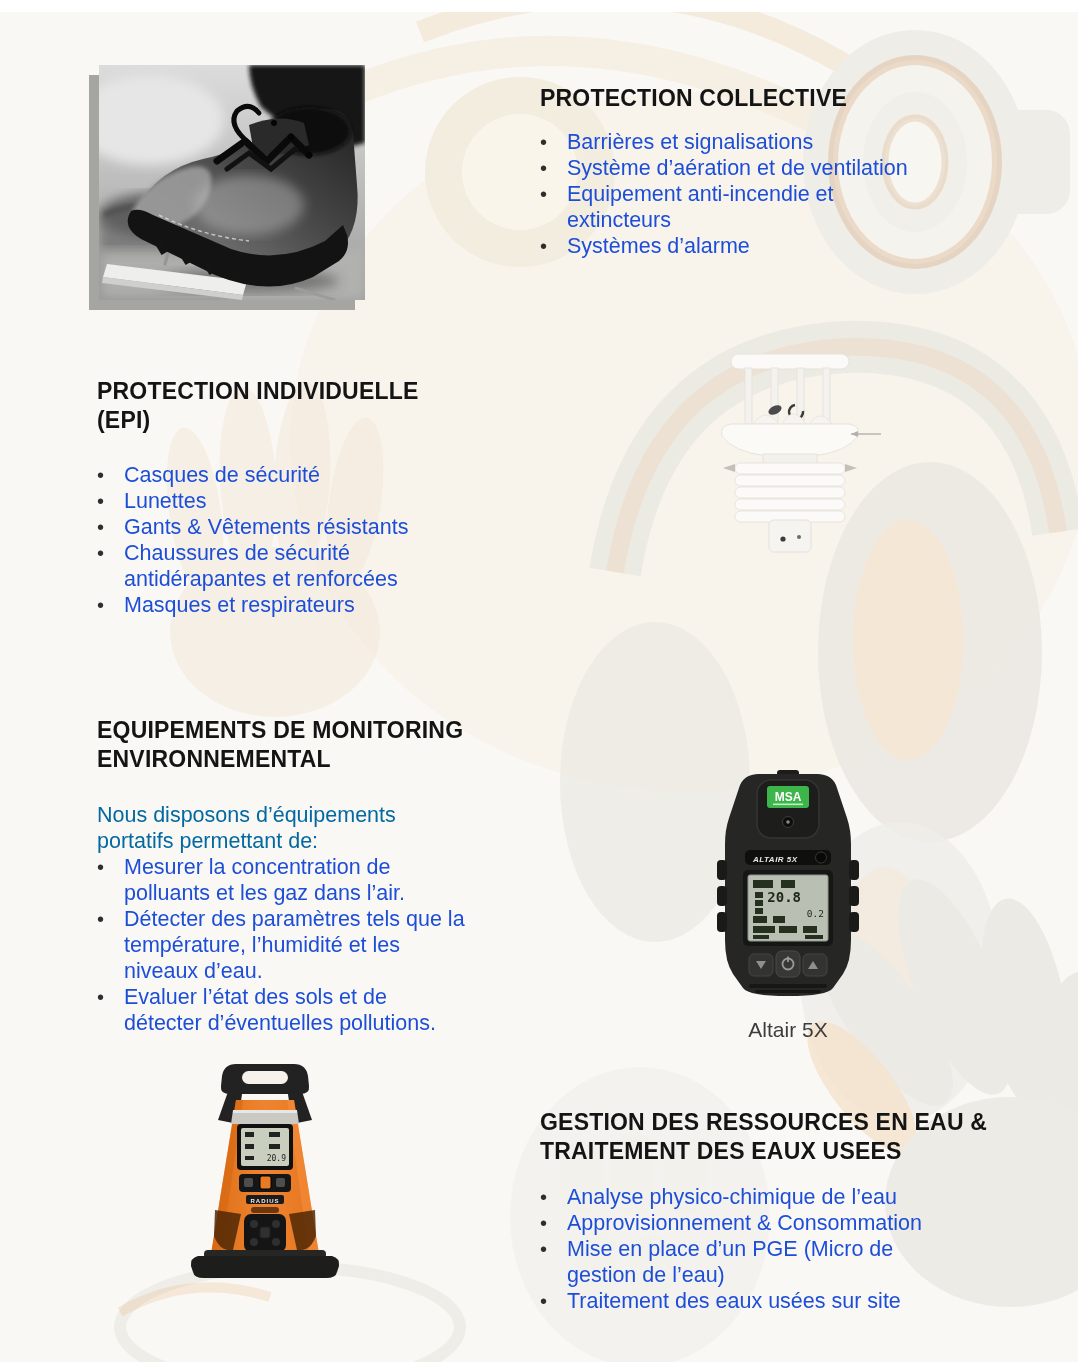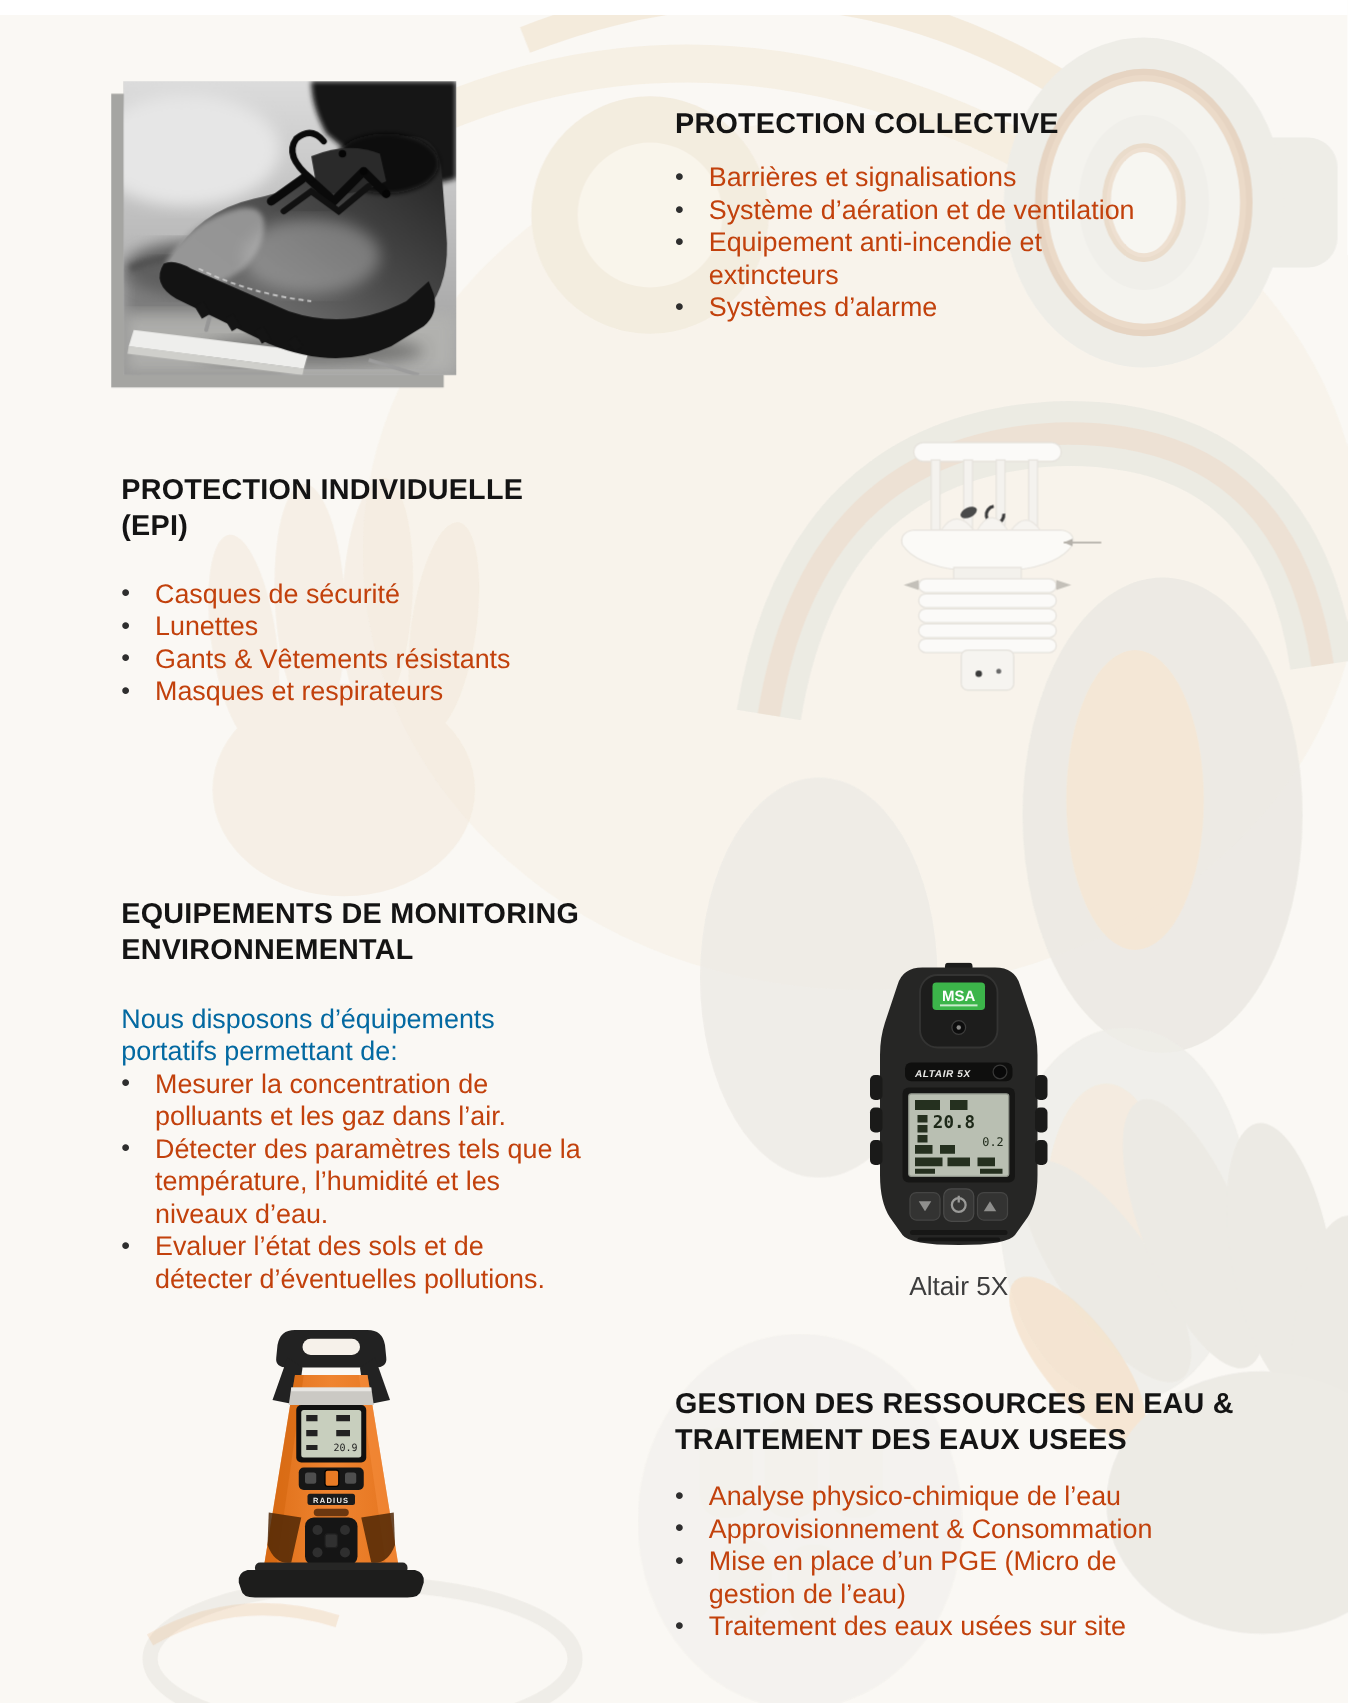--- a/index.html
+++ b/index.html
@@ -14,21 +14,21 @@
 
   .abs { position:absolute; }
 
   h2.sec-title {
     margin:0; font-size:23px; line-height:29px; font-weight:700;
     color:#141414; letter-spacing:.2px;
   }
   ul.blist { list-style:none; margin:0; padding:0; }
   ul.blist li {
     display:flex; align-items:flex-start;
-    font-size:21.5px; line-height:26px; color:#c2410c;
+    font-size:21.5px; line-height:26px; color:#1d4ed8;
   }
   ul.blist li::before {
     content:"\2022"; flex:0 0 27px; font-size:20px; line-height:26px; color:#2e2e2e;
   }
   p.intro { margin:0; font-size:21.5px; line-height:26px; color:#0369a1; max-width:345px; }
 
   
   .sec-collective { left:540px; top:72px;  width:480px; }
   .sec-collective ul { margin-top:16px; }
   .sec-collective li .txt { max-width:405px; }
@@ -54,21 +54,21 @@
   
   figure { margin:0; }
   .fig-boot { left:99px; top:53px; width:266px; height:235px;
               box-shadow:-10px 10px 0 #a5a5a2; background:#bcbcbc; }
   .fig-boot svg { display:block; }
 
   .fig-fws { left:630px; top:338px; width:320px; text-align:center; }
   .fig-fws svg { display:block; margin:0 auto; }
   .fig-fws figcaption { margin-top:6px; font-size:21px; line-height:27px; color:#333; }
 
-  .fig-altair { left:687px; top:758px; width:160px; text-align:center; }
+  .fig-altair { left:708px; top:758px; width:160px; text-align:center; }
   .fig-altair svg { display:block; margin:0 auto; }
   .fig-altair figcaption { margin-top:18px; font-size:21px; line-height:27px; color:#3d3d3d; }
 
   .fig-radius { left:125px; top:1052px; width:280px; }
   .fig-radius svg { display:block; margin-left:65px; }
   .fig-radius figcaption { margin-top:14px; font-size:21.5px; line-height:28px; color:#383838; text-align:left; }
 
   svg text { font-family:"Liberation Sans","DejaVu Sans",sans-serif; }
   svg text.lcd { font-family:"DejaVu Sans Mono",monospace; }
 </style>
@@ -208,20 +208,23 @@
       <li>
           <span class="txt">Casques de sécurité</span>
         </li>
       <li>
           <span class="txt">Lunettes</span>
         </li>
       <li>
           <span class="txt">Gants &amp; Vêtements résistants</span>
         </li>
       <li>
+          <span class="txt">Chaussures de sécurité antidérapantes et renforcées</span>
+        </li>
+      <li>
           <span class="txt">Masques et respirateurs</span>
         </li>
     </ul>
   </section>
 
   <figure class="abs fig-fws">
     <svg width="190" height="204" viewBox="0 0 190 204">
       <rect x="36" y="4" width="118" height="15" rx="7.5" fill="#fbfaf8" stroke="#e5e2dc"></rect>
       <rect x="50" y="18" width="7" height="56" fill="#f4f2ee" stroke="#e6e3dd"></rect>
       <rect x="76" y="18" width="7" height="56" fill="#f4f2ee" stroke="#e6e3dd"></rect>

